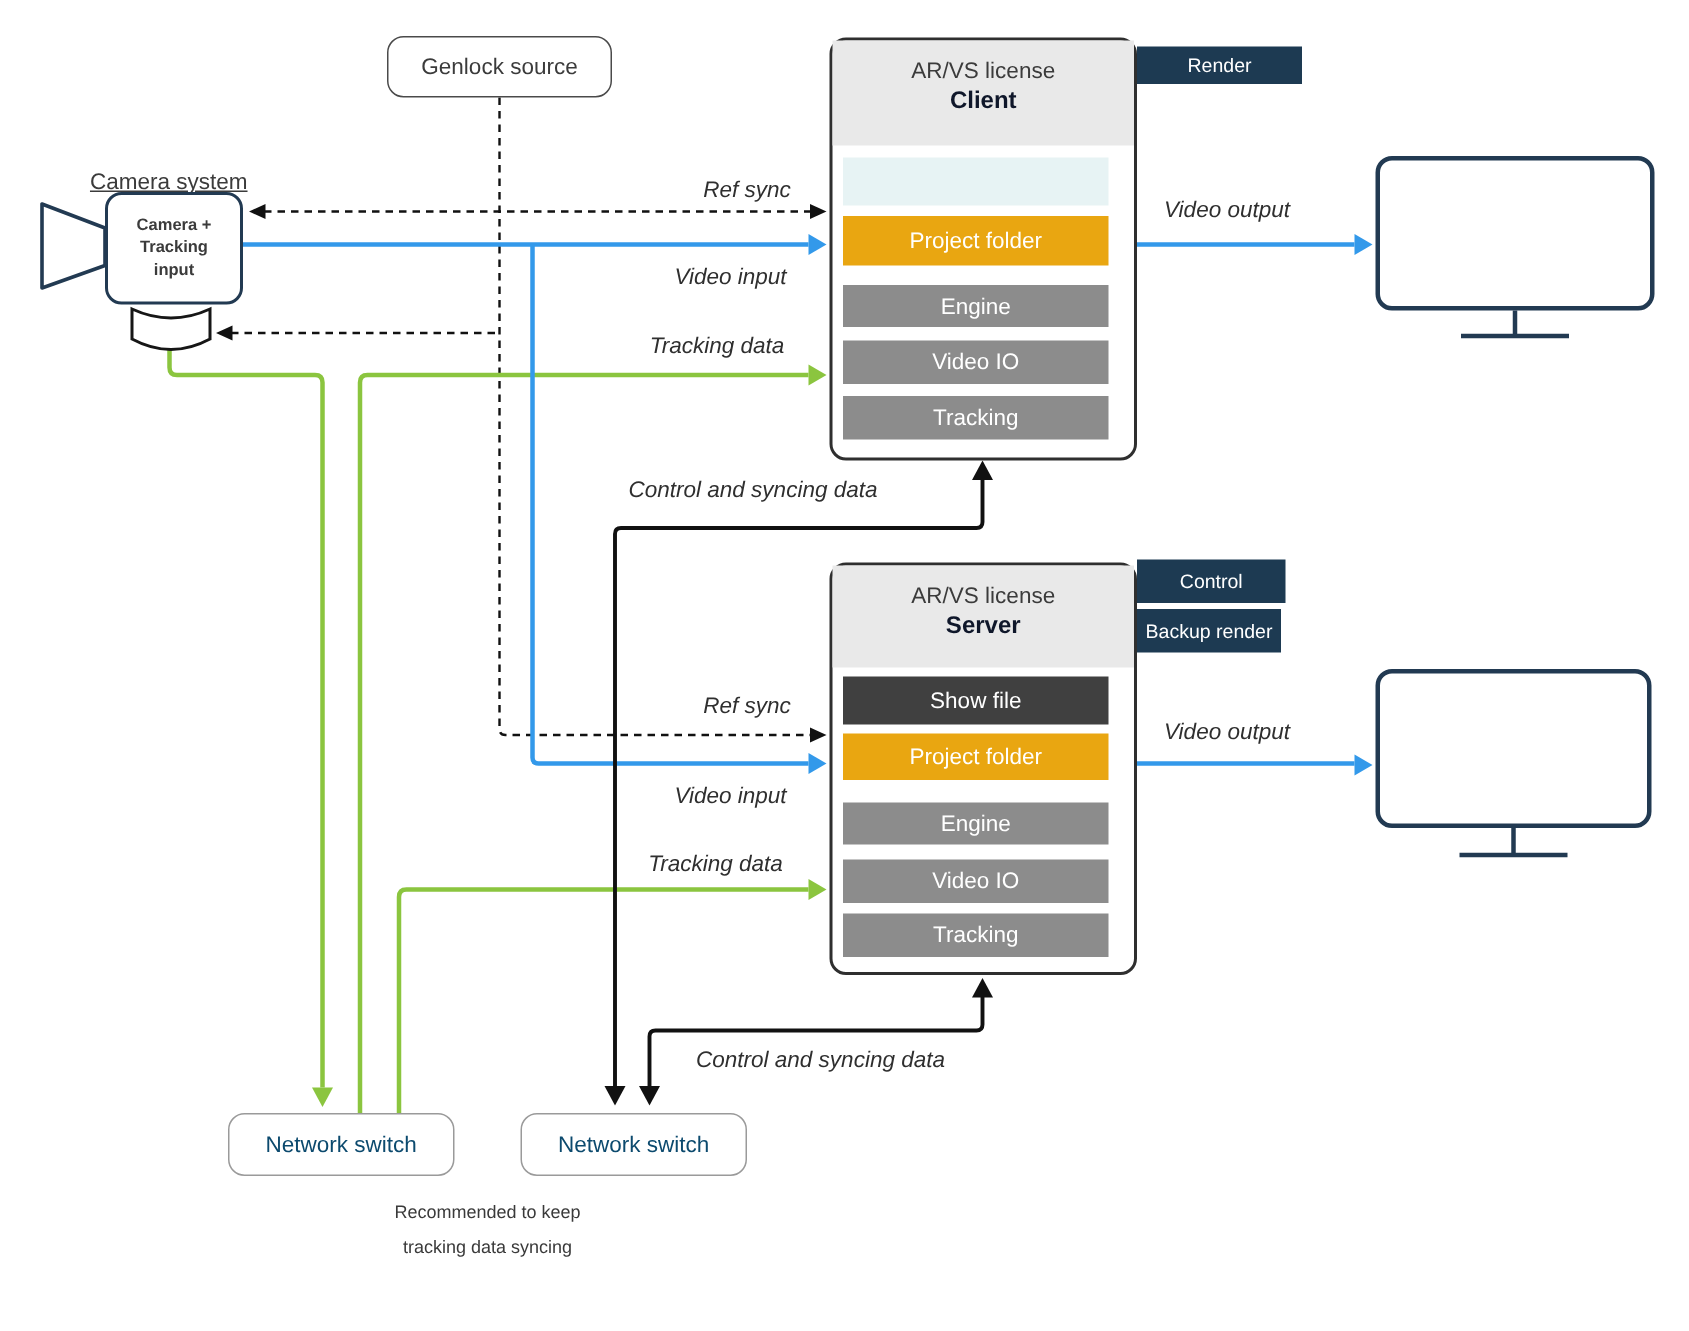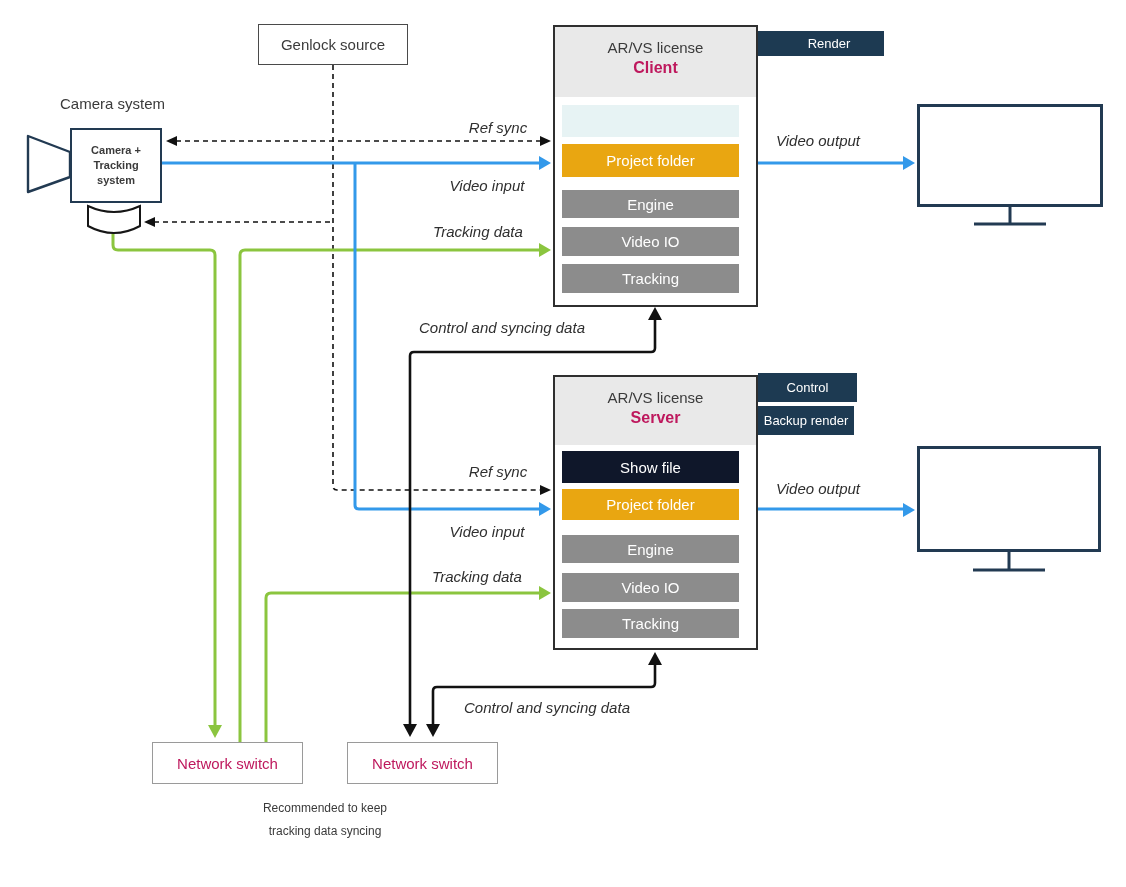--- a/index.html
+++ b/index.html
@@ -1,31 +1,31 @@
 <!DOCTYPE html>
 <html><head>
 <meta charset="utf-8">
 <style>
   html,body{margin:0;padding:0;background:#ffffff;}
   body{width:1126px;height:887px;position:relative;font-family:"Liberation Sans",sans-serif;color:#333;}
   .stage{position:absolute;left:0;top:0;width:1126px;height:887px;overflow:hidden;}
   svg.wires{position:absolute;left:0;top:0;width:1126px;height:887px;}
-  .abs{position:absolute;box-sizing:border-box;}
+  .abs{position:absolute;box-sizing:border-box;border-radius:11px;}
   .lbl{position:absolute;transform:translate(-50%,-50%);white-space:nowrap;font-style:italic;font-size:15px;color:#2f2f2f;}
   .title{font-size:15px;color:#3b3b3b;text-align:center;}
   .thin-box{border:1.6px solid #4a4a4a;background:#fff;display:flex;align-items:center;justify-content:center;font-size:15px;color:#3b3b3b;}
-  .switch-box{border:1.6px solid #9a9a9a;background:#fff;display:flex;align-items:center;justify-content:center;font-size:15px;color:#be185d;}
+  .switch-box{border:1.6px solid #9a9a9a;background:#fff;display:flex;align-items:center;justify-content:center;font-size:15px;color:#0c4a6e;}
   .license-box{border:2px solid #2f2f2f;background:#fff;}
   .license-header{position:absolute;left:0;top:0;right:0;background:#e9e9e9;text-align:center;}
   .license-header .l1{margin-top:12px;font-size:15px;color:#3b3b3b;}
-  .license-header .l2{margin-top:3px;font-size:16px;font-weight:bold;color:#be185d;}
+  .license-header .l2{margin-top:3px;font-size:16px;font-weight:bold;color:#0f172a;}
   .row{position:absolute;left:7px;right:17px;display:flex;align-items:center;justify-content:center;font-size:15px;color:#fff;}
   .row-gray{background:#8c8c8c;}
   .row-orange{background:#e9a611;}
-  .row-teal{background:#0f172a;}
+  .row-teal{background:#404040;}
   .row-pale{background:#e7f3f4;}
   .tag{position:absolute;background:#1d3a52;color:#fff;font-size:13px;display:flex;align-items:center;justify-content:center;}
   .monitor{border:3px solid #223a52;background:#fff;}
   .cam-box{border:2.4px solid #223a52;background:#fff;display:flex;flex-direction:column;align-items:center;justify-content:center;font-size:11px;color:#3b3b3b;line-height:15px;text-align:center;font-weight:bold;}
   .note{position:absolute;text-align:center;font-size:12px;color:#3a3a3a;line-height:23px;}
 </style>
 </head>
 <body>
 
 <div class="stage">
@@ -87,43 +87,43 @@
     </g>
 
     <g stroke="#223a52" stroke-width="3" fill="none">
       <path d="M1010,207 V223"></path>
       <path d="M974,224 H1046"></path>
       <path d="M1009,552 V569"></path>
       <path d="M973,570 H1045"></path>
     </g>
   </svg>
 
-  <div class="abs title" style="left:30px;top:95px;width:165px;">Camera system</div>
+  <div class="abs title" style="left:30px;top:113px;width:165px;text-decoration:underline;">Camera system</div>
   <div class="abs cam-box" style="left:70px;top:128px;width:92px;height:75px;">
     <span>Camera +</span>
     <span>Tracking</span>
-    <span>system</span>
+    <span>input</span>
   </div>
 
   <div class="abs thin-box" style="left:258px;top:24px;width:150px;height:41px;">
     <span>Genlock source</span>
   </div>
 
   <div class="abs license-box" style="left:553px;top:25px;width:205px;height:282px;">
     <div class="license-header" style="height:70px;">
       <div class="l1">AR/VS license</div>
       <div class="l2">Client</div>
     </div>
     <div class="row row-pale" style="top:78px;height:32px;"></div>
     <div class="row row-orange" style="top:117px;height:33px;">Project folder</div>
     <div class="row row-gray" style="top:163px;height:28px;">Engine</div>
     <div class="row row-gray" style="top:200px;height:29px;">Video IO</div>
     <div class="row row-gray" style="top:237px;height:29px;">Tracking</div>
   </div>
-  <div class="tag" style="left:758px;top:31px;width:110px;height:25px;padding-left:16px;">Render</div>
+  <div class="tag" style="left:758px;top:31px;width:110px;height:25px;">Render</div>
 
   <div class="abs license-box" style="left:553px;top:375px;width:205px;height:275px;">
     <div class="license-header" style="height:68px;">
       <div class="l1">AR/VS license</div>
       <div class="l2">Server</div>
     </div>
     <div class="row row-teal" style="top:74px;height:32px;">Show file</div>
     <div class="row row-orange" style="top:112px;height:31px;">Project folder</div>
     <div class="row row-gray" style="top:158px;height:28px;">Engine</div>
     <div class="row row-gray" style="top:196px;height:29px;">Video IO</div>

